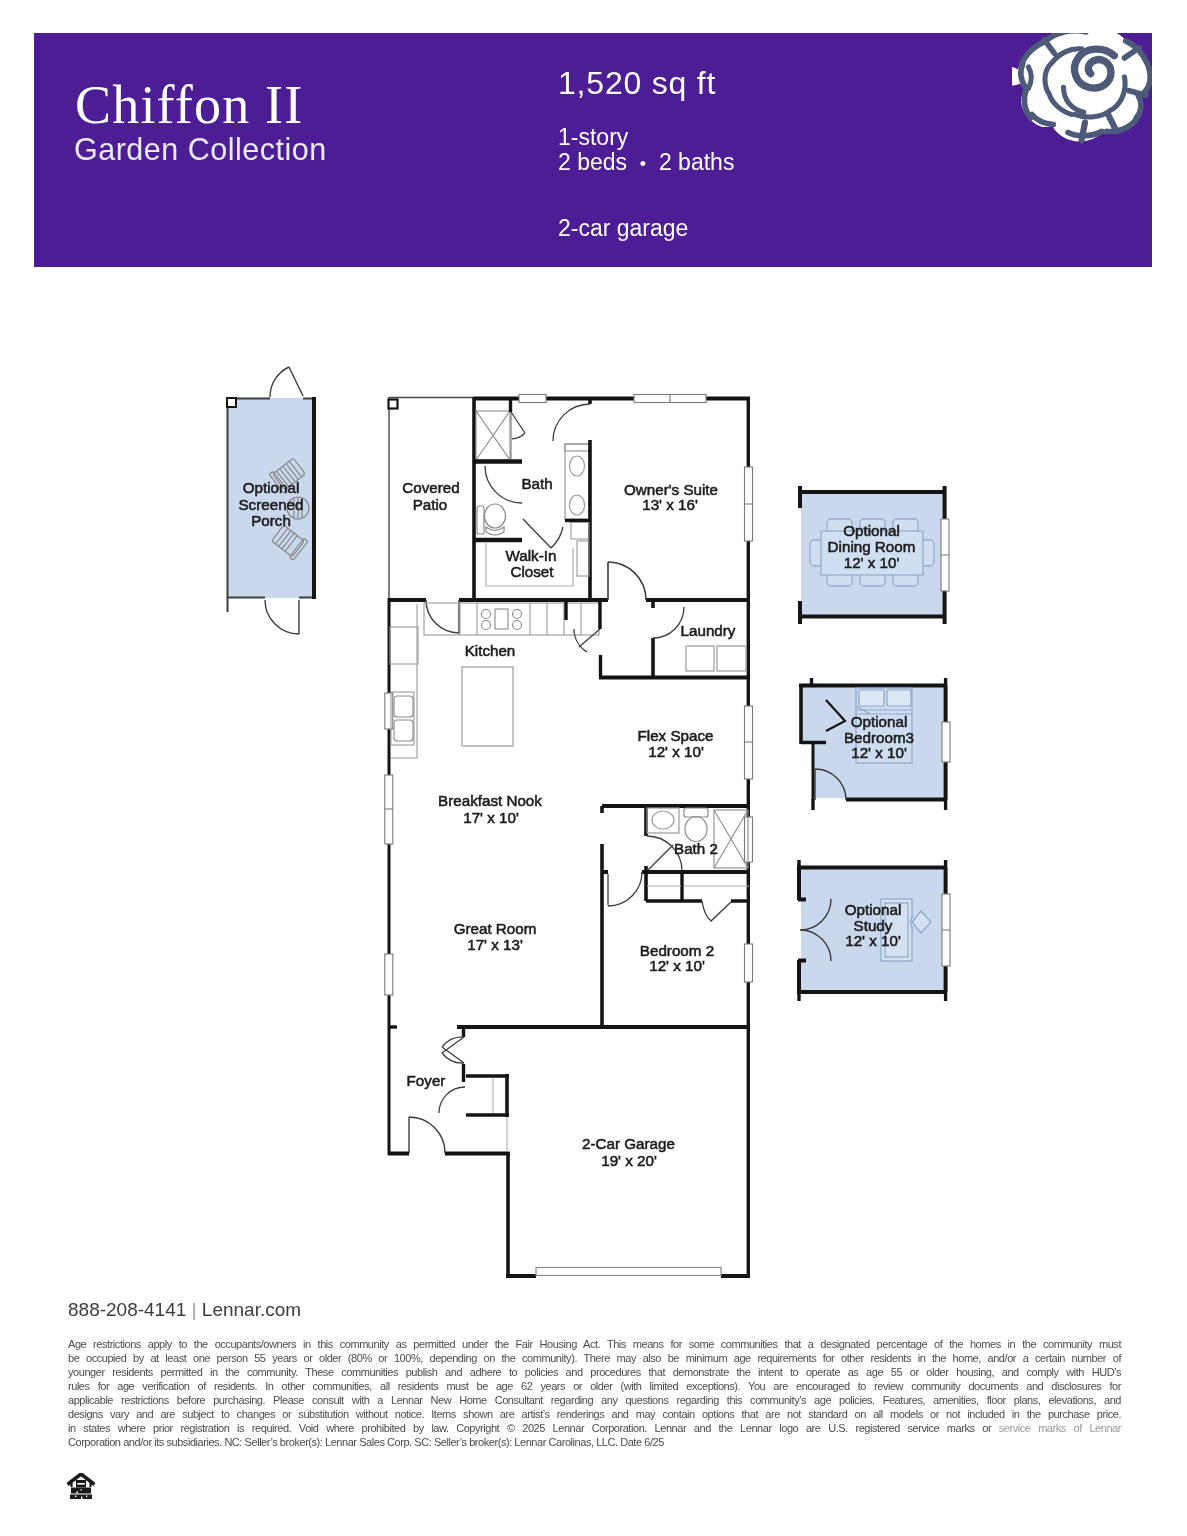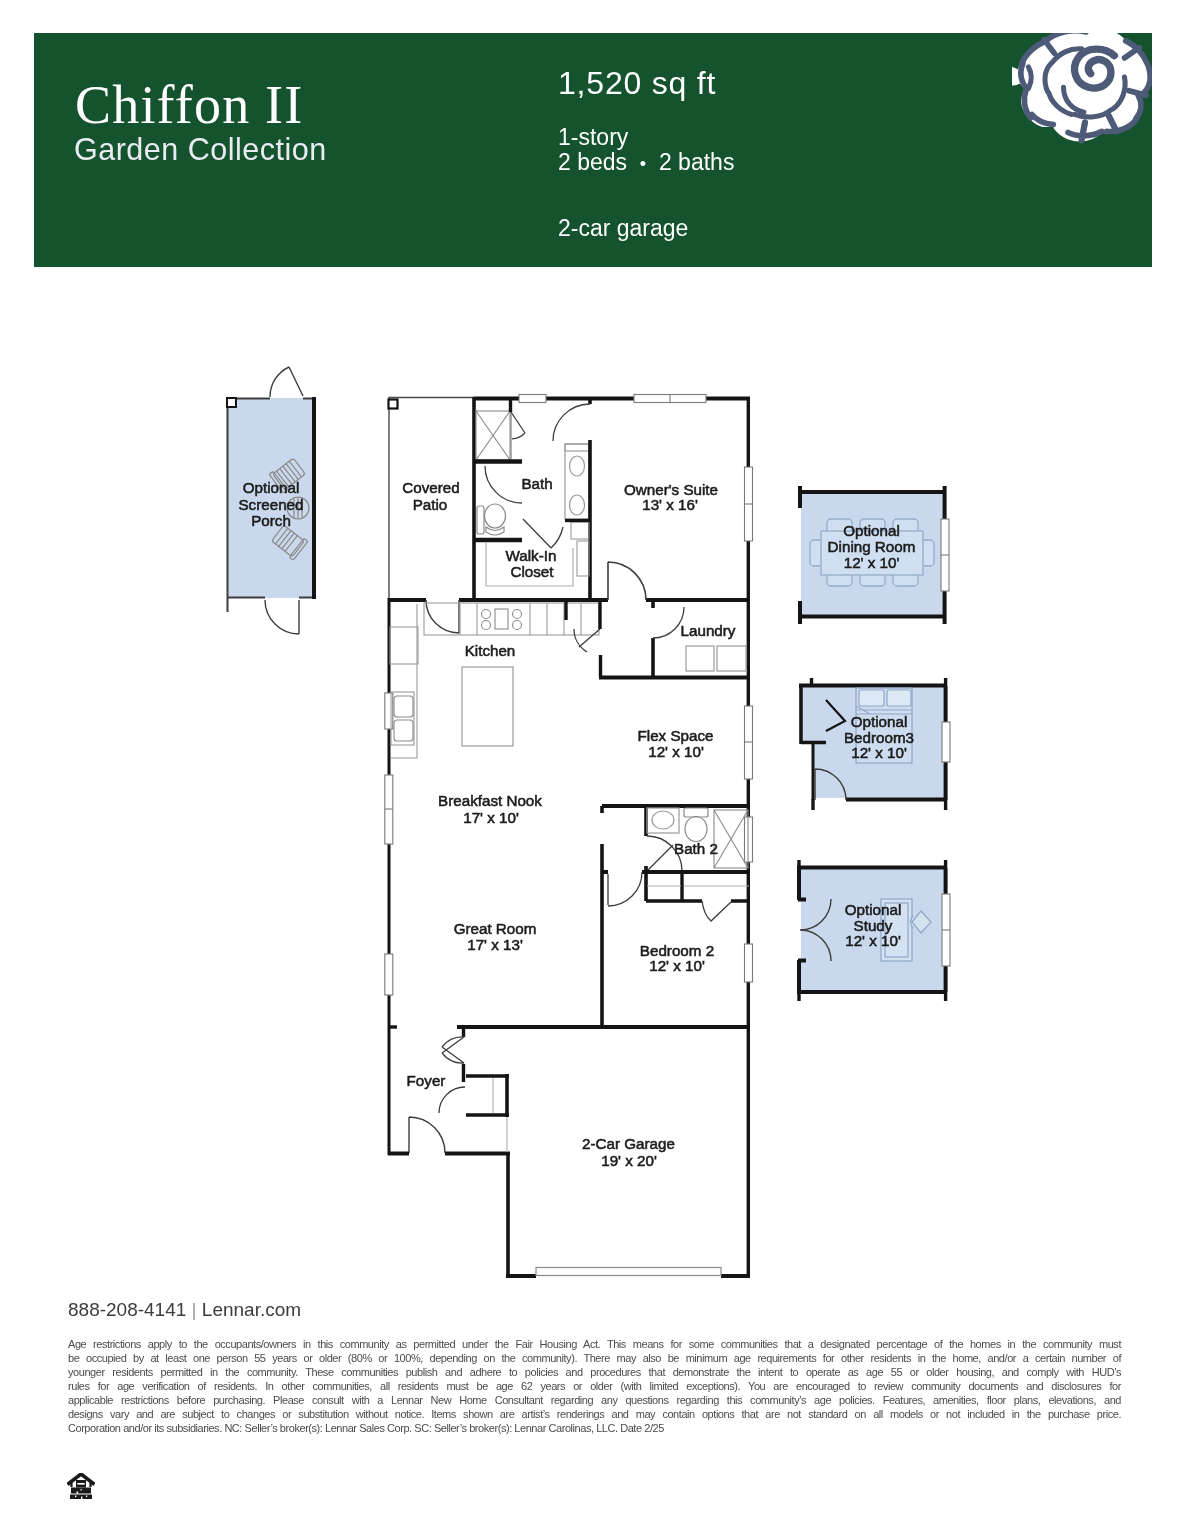--- a/index.html
+++ b/index.html
@@ -5,21 +5,21 @@
 html,body{margin:0;padding:0;background:#fff;}
 body{width:1187px;height:1536px;position:relative;font-family:"Liberation Sans",sans-serif;}
 .abs{position:absolute;}
 .hdr-txt{position:absolute;color:#fff;}
 .legal-line{text-align:justify;text-align-last:justify;color:#4b4b4b;}
 .legal-last{text-align:left;color:#4b4b4b;}
 </style>
 </head>
 <body>
 
-<div class="abs" style="left:34px;top:33px;width:1118px;height:234px;background:#14532d;overflow:hidden;">
+<div class="abs" style="left:34px;top:33px;width:1118px;height:234px;background:#4c1d95;overflow:hidden;">
 
   <div class="hdr-txt" style="left:41px;top:41px;font-family:'Liberation Serif',serif;font-size:54px;letter-spacing:1.2px;">Chiffon II</div>
 
   <div class="hdr-txt" style="left:40px;top:99px;font-size:30.5px;letter-spacing:0.5px;color:#e9ecf2;">Garden Collection</div>
 
   <div class="hdr-txt" style="left:524px;top:32px;font-size:32px;letter-spacing:0.8px;font-weight:normal;">1,520 sq ft</div>
 
   <div class="hdr-txt" style="left:524px;top:91px;font-size:23px;">1-story</div>
 
   <div class="hdr-txt" style="left:524px;top:116px;font-size:23px;">2 beds&nbsp; <span style="font-size:18px;">•</span> &nbsp;2 baths</div>
@@ -442,21 +442,22 @@
 
 <div class="abs" style="left:68px;top:1299px;font-size:19px;color:#3c3c3c;">888-208-4141 <span style="color:#9a9a9a;font-weight:normal;">|</span> Lennar.com</div>
 
 <div class="abs" style="left:68px;top:1337px;width:1053px;font-size:11px;line-height:14px;letter-spacing:-0.45px;">
 <div class="legal-line">Age restrictions apply to the occupants/owners in this community as permitted under the Fair Housing Act. This means for some communities that a designated percentage of the homes in the community must</div>
 <div class="legal-line">be occupied by at least one person 55 years or older (80% or 100%, depending on the community). There may also be minimum age requirements for other residents in the home, and/or a certain number of</div>
 <div class="legal-line">younger residents permitted in the community. These communities publish and adhere to policies and procedures that demonstrate the intent to operate as age 55 or older housing, and comply with HUD’s</div>
 <div class="legal-line">rules for age verification of residents. In other communities, all residents must be age 62 years or older (with limited exceptions). You are encouraged to review community documents and disclosures for</div>
 <div class="legal-line">applicable restrictions before purchasing. Please consult with a Lennar New Home Consultant regarding any questions regarding this community’s age policies. Features, amenities, floor plans, elevations, and</div>
 <div class="legal-line">designs vary and are subject to changes or substitution without notice. Items shown are artist’s renderings and may contain options that are not standard on all models or not included in the purchase price.</div>
-<div class="legal-last">Corporation and/or its subsidiaries. NC: Seller’s broker(s): Lennar Sales Corp. SC: Seller’s broker(s): Lennar Carolinas, LLC. Date 2/25</div>
+<div class="legal-line">in states where prior registration is required. Void where prohibited by law. Copyright © 2025 Lennar Corporation. Lennar and the Lennar logo are U.S. registered service marks or <span style="color:#999;">service marks of Lennar</span></div>
+<div class="legal-last">Corporation and/or its subsidiaries. NC: Seller’s broker(s): Lennar Sales Corp. SC: Seller’s broker(s): Lennar Carolinas, LLC. Date 6/25</div>
 </div>
 
 <svg class="abs" style="left:67px;top:1473px;" width="28" height="30" viewBox="0 0 28 30">
   <path d="M0.5,11.5 L14,1 L27.5,11.5" fill="none" stroke="#1a1a1a" stroke-width="3.6"></path>
   <path d="M14,4 L24,11.5 L24,14 L4,14 L4,11.5 Z" fill="#fff"></path>
   <path d="M4.5,10 L4.5,14 M23.5,10 L23.5,14" stroke="#1a1a1a" stroke-width="2.2"></path>
   <rect x="9" y="7" width="10" height="7.5" fill="#1a1a1a"></rect>
   <rect x="10.3" y="10" width="7.4" height="1.6" fill="#fff"></rect>
   <rect x="4" y="14.5" width="20" height="6" fill="#1a1a1a"></rect>
   <rect x="9.5" y="18.5" width="1.6" height="2" fill="#fff"></rect>

